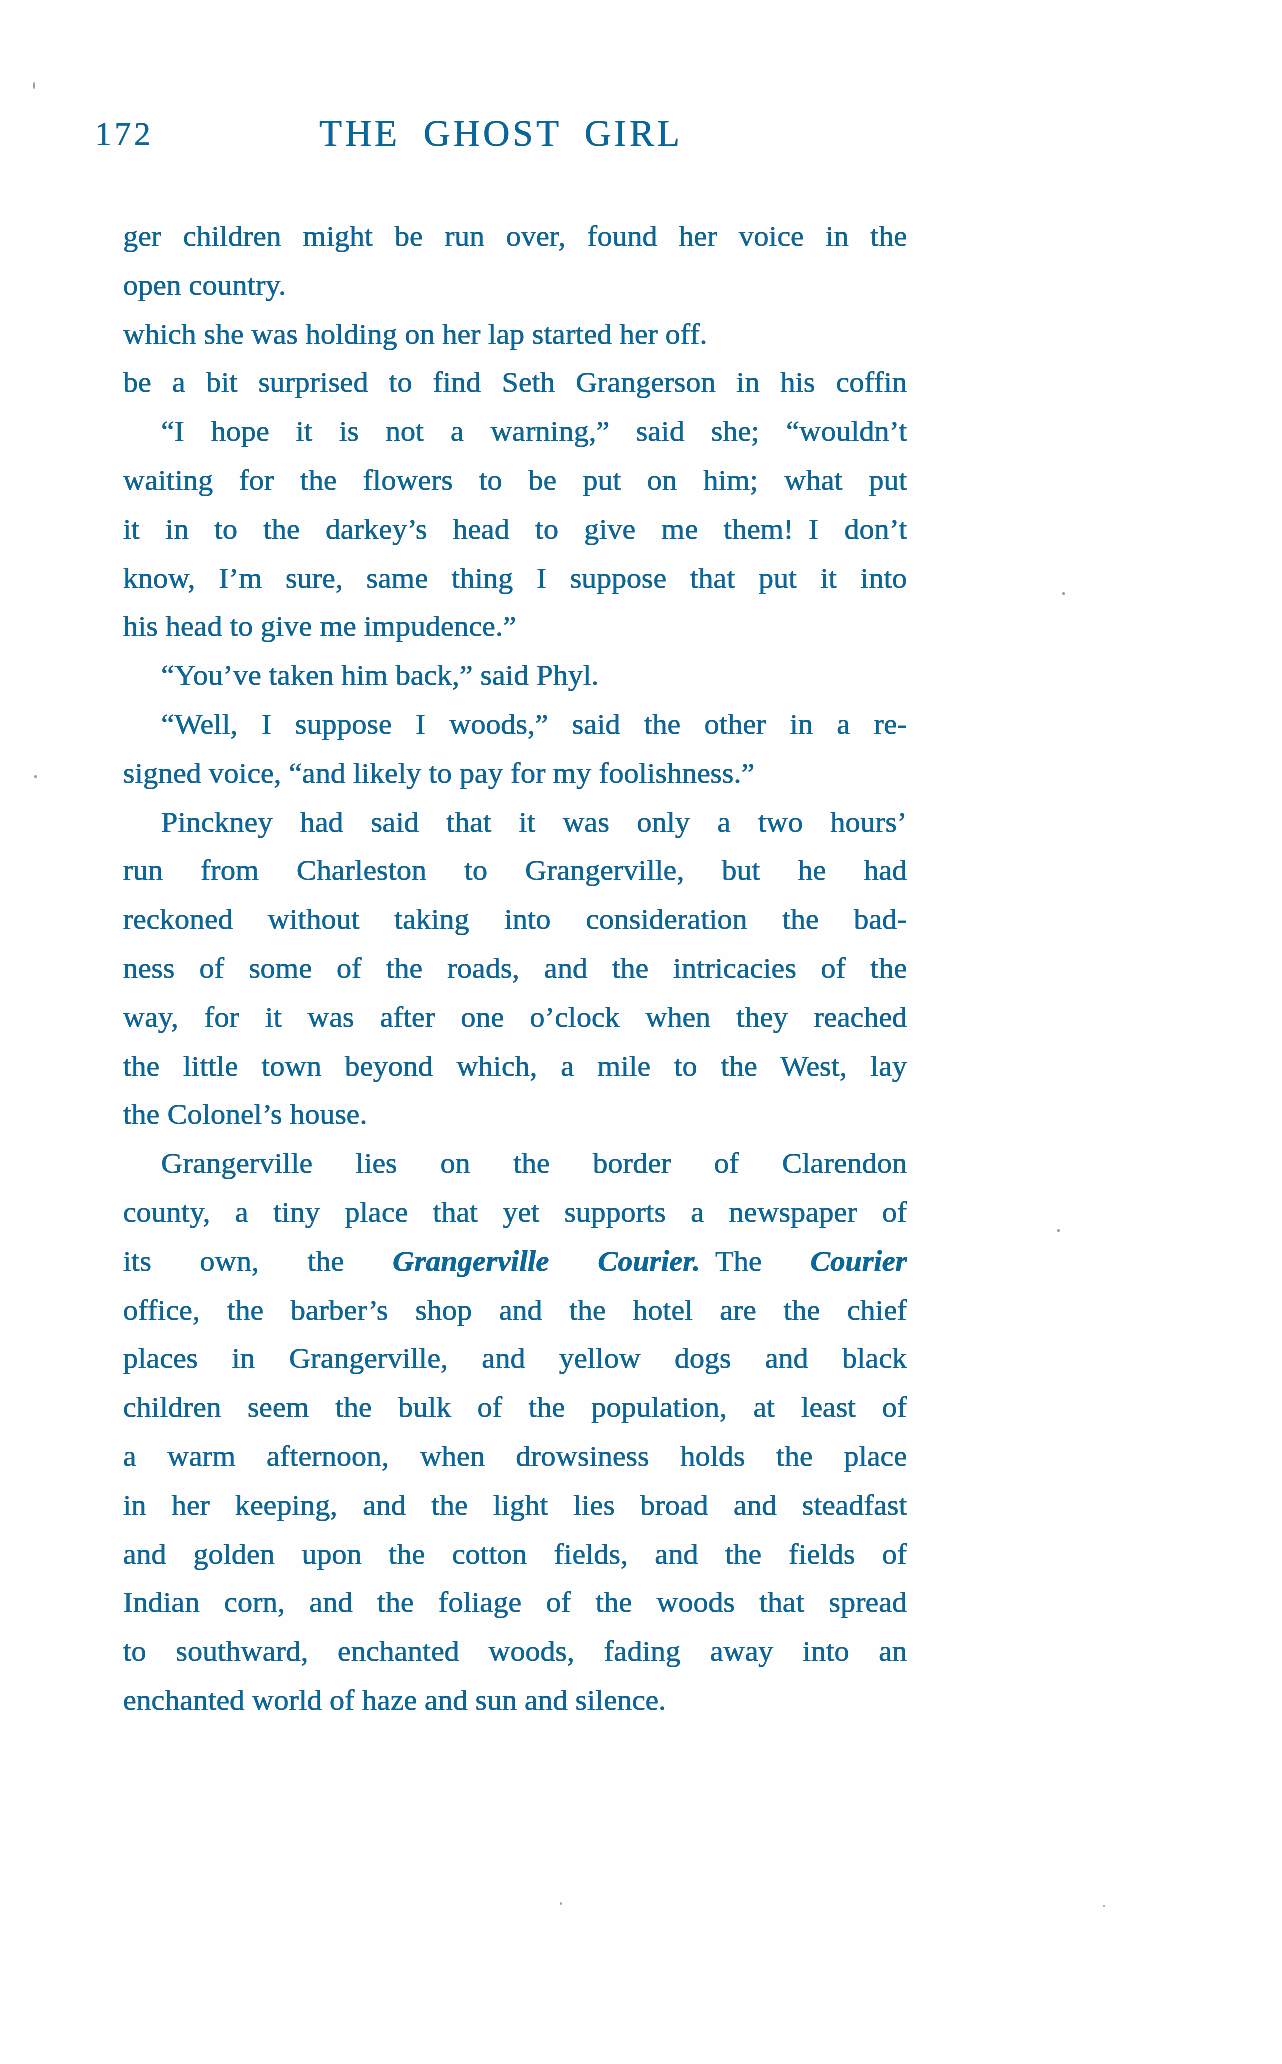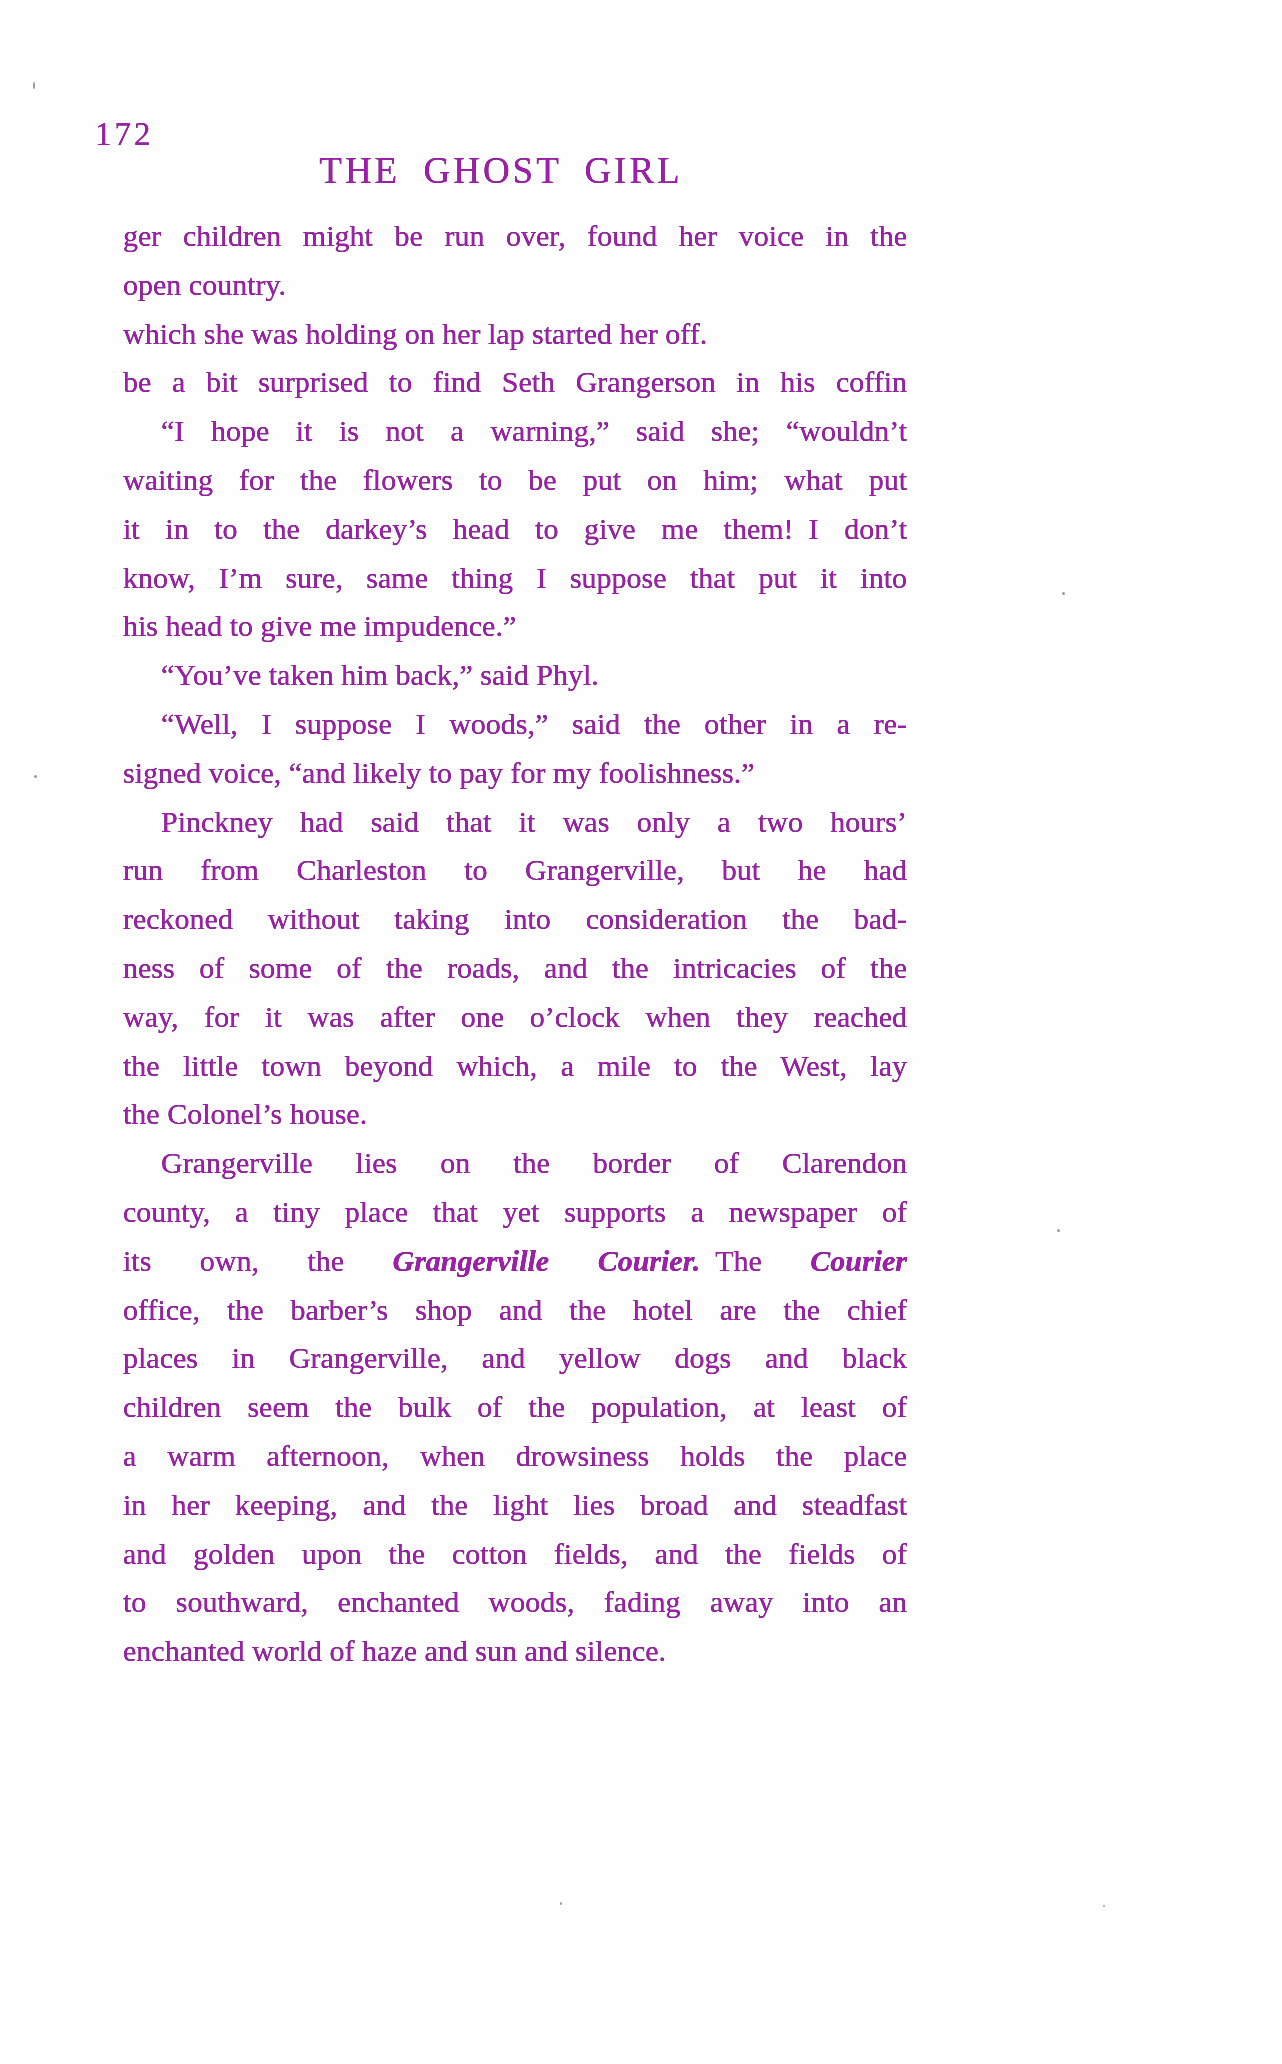--- a/index.html
+++ b/index.html
@@ -2,33 +2,32 @@
 <html><head>
 <meta charset="utf-8">
 <style>
   html,body{margin:0;padding:0;background:#ffffff;}
   .page{
     position:relative;
     width:1282px;height:2064px;
     background:#fefefe;
     overflow:hidden;
     font-family:"Liberation Serif","DejaVu Serif",serif;
-    color:#a21caf;
+    color:#0369a1;
   }
   .header{position:absolute;top:112px;left:95px;width:812px;height:46px;}
   .page-number{
     position:absolute;left:0;top:4px;
     font-size:33px;letter-spacing:3px;
     text-shadow:0 0 .4px rgba(0,0,0,.85);
   }
   .running-title{
     position:absolute;left:50%;top:0;transform:translateX(-50%);
     font-size:37px;letter-spacing:3px;word-spacing:11px;white-space:nowrap;
     text-shadow:0 0 .5px rgba(0,0,0,.9);
-    margin-top:37px;
   }
   .text-body{position:absolute;top:212px;left:95px;width:812px;}
   .line{
     font-size:30px;
     line-height:48.8px;
     text-align:justify;
     text-align-last:justify;
     white-space:nowrap;
     text-shadow:0 0 .45px rgba(0,0,0,.9);
     margin-left:28px;
@@ -69,20 +68,21 @@
       <div class="line eop"><span>the Colonel’s house.</span></div>
       <div class="line indent"><span>Grangerville lies on the border of Clarendon</span></div>
       <div class="line"><span>county, a tiny place that yet supports a newspaper of</span></div>
       <div class="line"><span>its own, the </span><span class="it">Grangerville Courier.</span><span> The </span><span class="it">Courier</span></div>
       <div class="line"><span>office, the barber’s shop and the hotel are the chief</span></div>
       <div class="line"><span>places in Grangerville, and yellow dogs and black</span></div>
       <div class="line"><span>children seem the bulk of the population, at least of</span></div>
       <div class="line"><span>a warm afternoon, when drowsiness holds the place</span></div>
       <div class="line"><span>in her keeping, and the light lies broad and steadfast</span></div>
       <div class="line"><span>and golden upon the cotton fields, and the fields of</span></div>
+      <div class="line"><span>Indian corn, and the foliage of the woods that spread</span></div>
       <div class="line"><span>to southward, enchanted woods, fading away into an</span></div>
       <div class="line eop"><span>enchanted world of haze and sun and silence.</span></div>
     </div>
 
   <i class="speck" style="left:33px;top:82px;width:2px;height:7px;"></i>
   <i class="speck" style="left:34px;top:775px;width:3px;height:3px;"></i>
   <i class="speck" style="left:1062px;top:592px;width:3px;height:3px;"></i>
   <i class="speck" style="left:1057px;top:1229px;width:3px;height:3px;"></i>
   <i class="speck" style="left:560px;top:1902px;width:2px;height:3px;"></i>
   <i class="speck" style="left:1103px;top:1905px;width:2px;height:2px;"></i>

